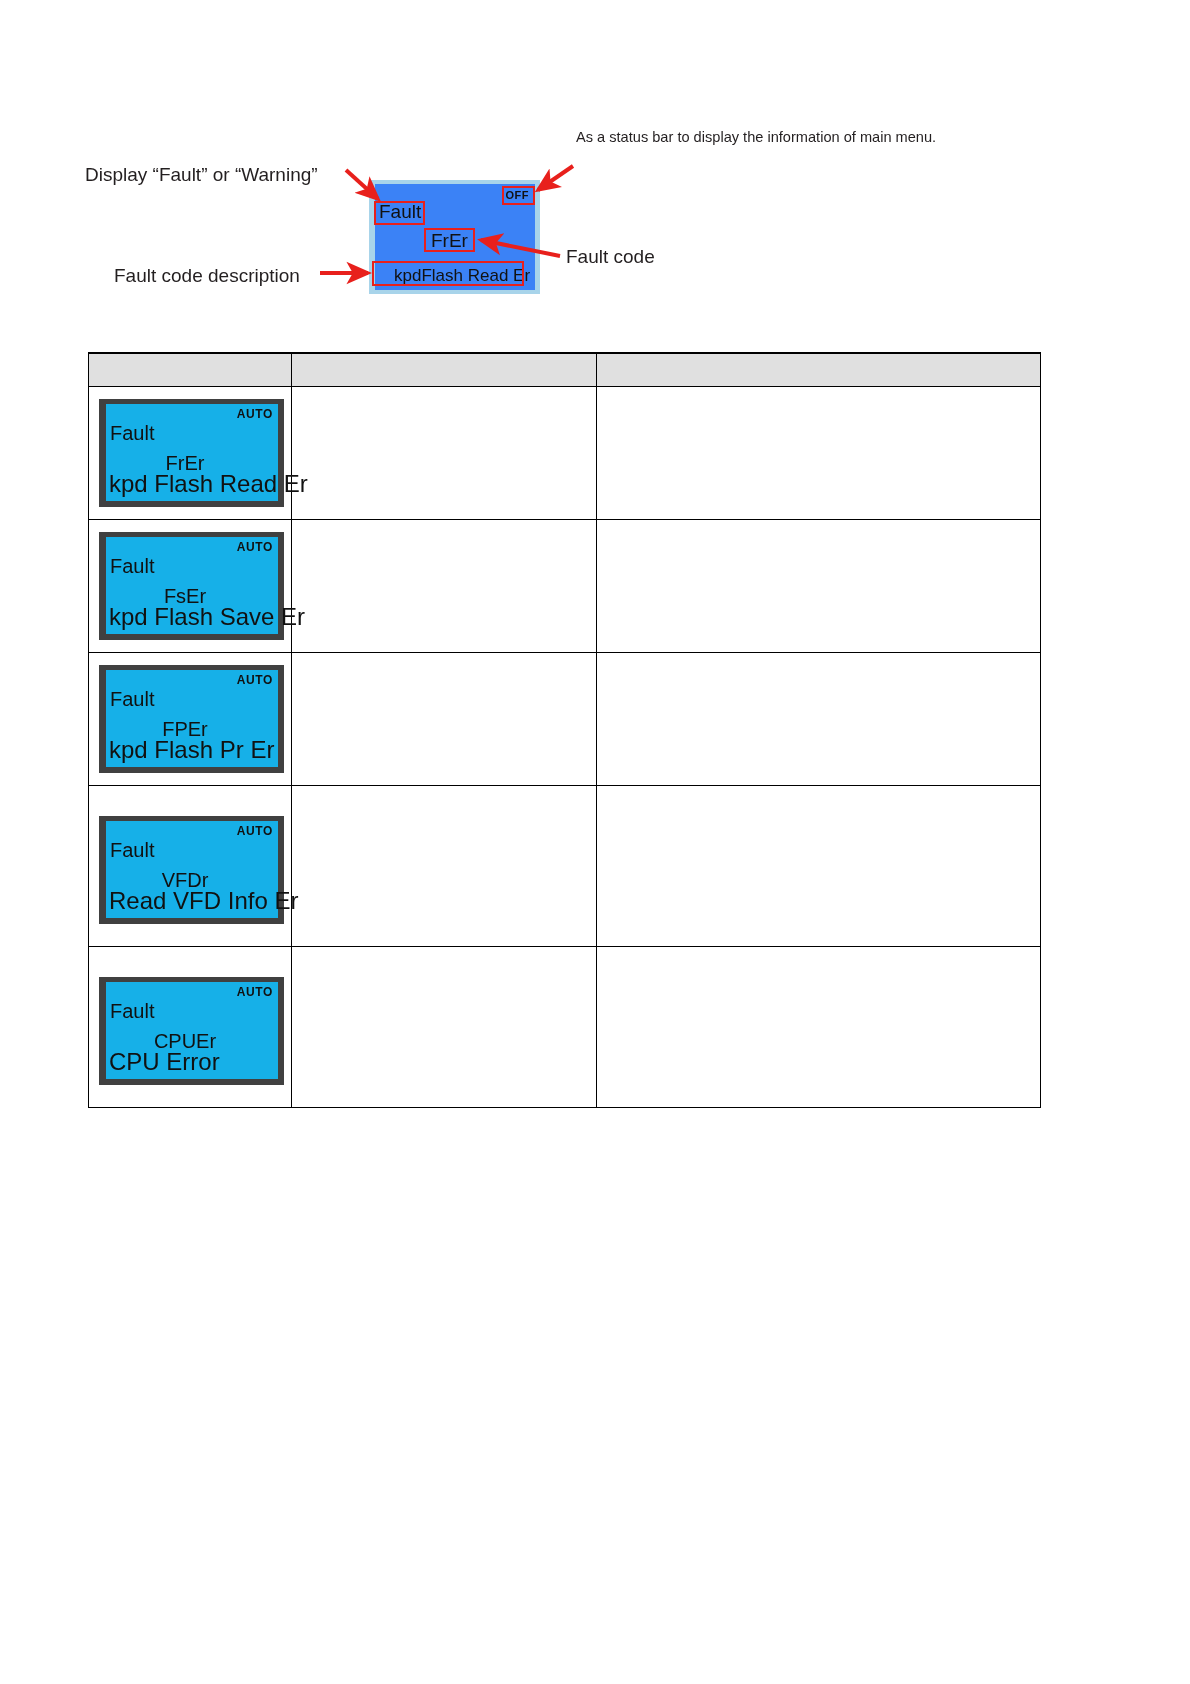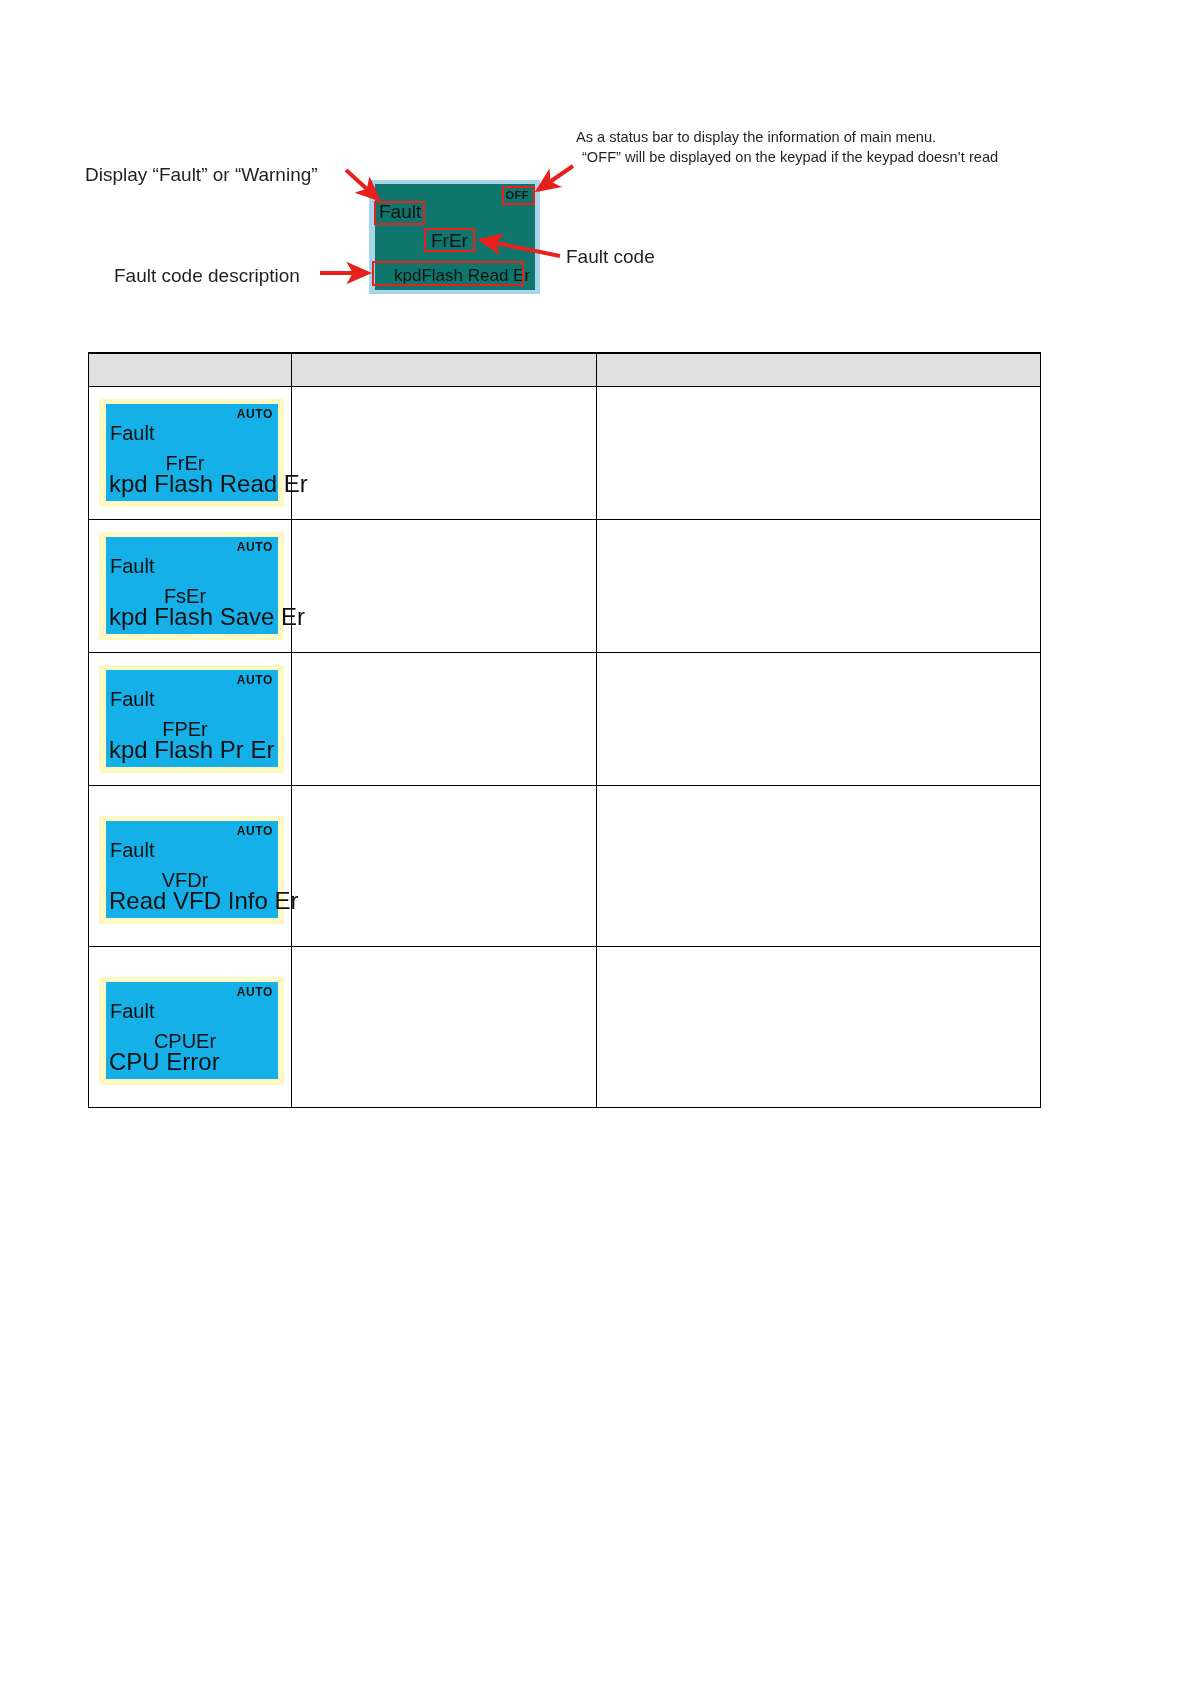--- a/index.html
+++ b/index.html
@@ -35,21 +35,21 @@
 
   
   #keypad-mock{
     position:absolute;left:369px;top:180px;width:171px;height:114px;
     background:#a8d4ea;
     box-sizing:border-box;
     padding:4px 5px 4px 6px;
   }
   #keypad-screen{
     position:relative;width:100%;height:100%;
-    background:#0f766e;
+    background:#3b82f6;
   }
   #keypad-screen .kp-fault{
     position:absolute;left:4px;top:17px;font-size:19px;color:#111;letter-spacing:0px;
   }
   #keypad-screen .kp-off{
     position:absolute;right:6px;top:5px;font-size:11px;font-weight:bold;color:#111;letter-spacing:.5px;
   }
   #keypad-screen .kp-code{
     position:absolute;left:56px;top:46px;font-size:19px;color:#111;
   }
@@ -87,21 +87,21 @@
     height:32px;
     border-top:2px solid #000;
   }
   #fault-table tbody td{background:#ffffff;}
   #fault-table tbody td.lcd-cell{padding:12px 0 12px 10px;}
   #fault-table tbody tr.tall td.lcd-cell{padding-top:30px;padding-bottom:22px;}
 
   
   .lcd{
     width:185px;height:108px;
-    background:#fef9c3;
+    background:#404040;
     box-sizing:border-box;
     padding:5px 6px 6px 7px;
     position:relative;
   }
   .lcd-inner{
     position:relative;width:100%;height:100%;
     background:#16b0e8;
   }
   .lcd-status{
     position:absolute;right:5px;top:3px;
@@ -127,21 +127,20 @@
 <div id="diagram">
 
   <div class="ann-text" id="label-fault-warning">Display “Fault” or “Warning”</div>
 
   <div class="ann-text" id="label-fault-desc">Fault code description</div>
 
   <div class="ann-text" id="label-fault-code">Fault code</div>
 
   <div id="note-statusbar">
     <span class="nl">As a status bar to display the information of main menu.</span>
-    <span class="nl ind">“OFF” will be displayed on the keypad if the keypad doesn’t read</span>
   </div>
 
   <div id="keypad-mock">
     <div id="keypad-screen">
       <div class="kp-off">OFF</div>
       <div class="kp-fault">Fault</div>
       <div class="kp-code">FrEr</div>
       <div class="kp-desc">kpdFlash Read Er</div>
     </div>
   </div>

